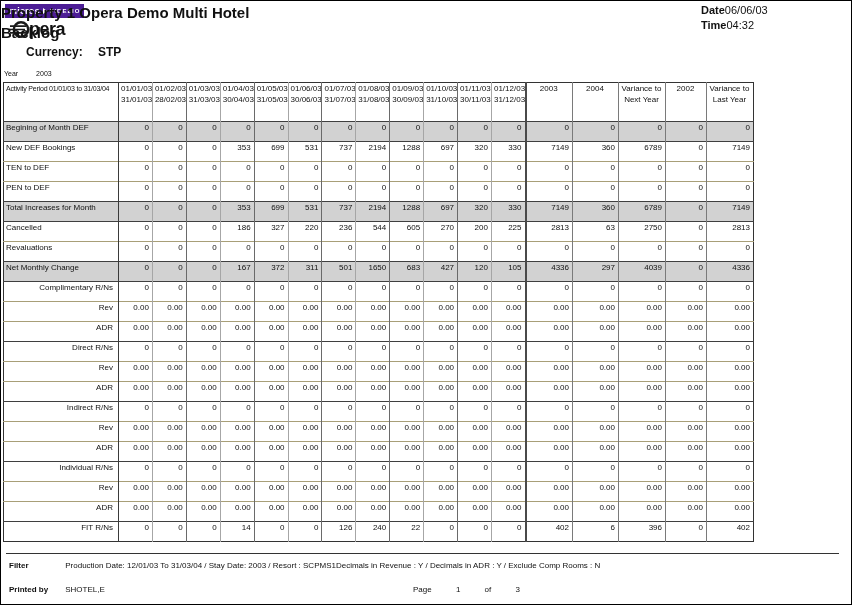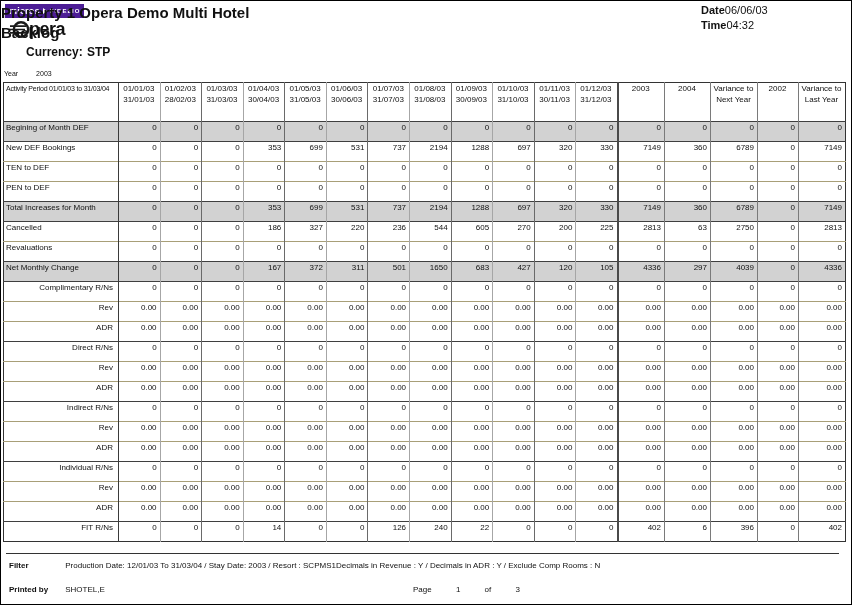--- a/index.html
+++ b/index.html
@@ -20,26 +20,26 @@
   .logo-opera { position:absolute; top:18px; left:8px; display:flex; align-items:center; }
   .logo-opera svg { display:block; }
   .lo-text { font-size:18px; font-weight:600; letter-spacing:-0.5px; margin-left:-2px; }
   
   .title { position:absolute; top:2px; left:0; width:100%; text-align:left;
     font-size:15px; font-weight:bold; line-height:1.3; }
   .datetime { position:absolute; top:3px; left:700px; width:146px; font-size:11px; }
   .dt-row { display:flex; justify-content:flex-start; margin-bottom:3px; }
   .dt-label { font-weight:bold; }
   .currency { position:absolute; top:44px; left:25px; font-size:12px; font-weight:bold; }
-  .currency .val { margin-left:1px; }
+  .currency .val { margin-left:12px; }
   .year { position:absolute; top:69px; left:3px; font-size:7px; }
   .year .val { margin-left:16px; }
   
   .table-wrap { position:absolute; top:81px; left:2px; }
-  table.report { border-collapse:collapse; table-layout:fixed; width:843px;
+  table.report { border-collapse:collapse; table-layout:fixed; width:751px;
     font-size:8px; border:1px solid #333; }
   table.report th, table.report td {
     padding:1px 3px 0 2px; vertical-align:top; overflow:hidden; white-space:nowrap;
     border-right:1px solid #a6a6a6; font-weight:normal;
   }
   table.report tr > *:nth-child(2n+3) { border-right-color:#6a6a6a; }
   table.report tr > *:nth-child(13)   { border-right-width:2px; border-right-color:#4a4a4a; }
   table.report tr > *:nth-child(n+14) { border-right-color:#7a7a7a; }
   table.report tr > *:first-child     { border-right-color:#3a3a3a; }
   table.report tr > *:last-child      { border-right:none; }

